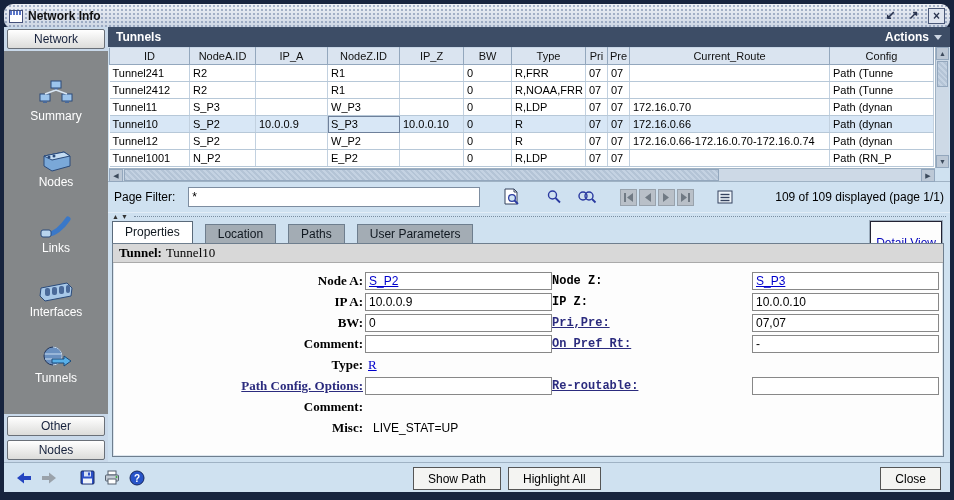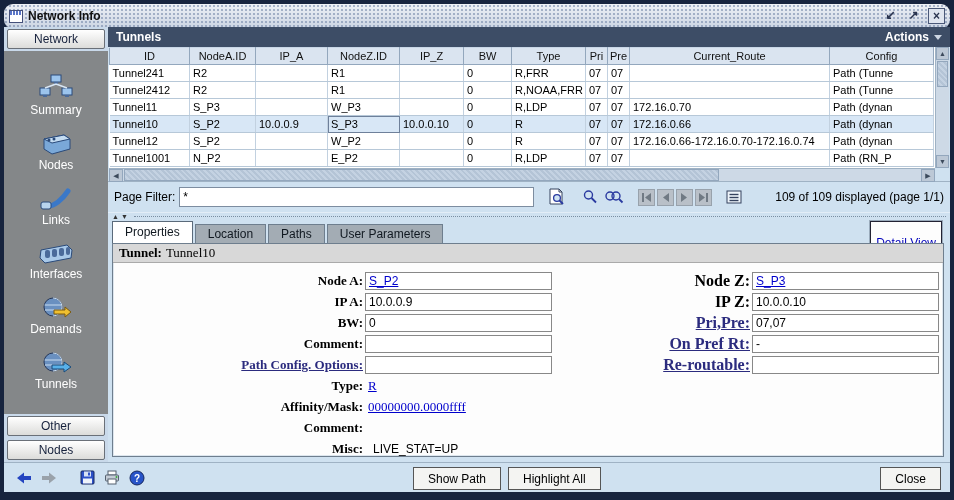--- a/index.html
+++ b/index.html
@@ -48,48 +48,48 @@
   .vscroll { position:absolute; top:0; right:1px; width:14px; bottom:13px; background:#cdd9e6; border-left:1px solid #9fb2c4; display:flex; flex-direction:column; }
   .hscroll { position:absolute; left:1px; right:15px; bottom:0; height:13px; background:#cdd9e6; border-top:1px solid #9fb2c4; display:flex; }
   .sb-btn { flex:none; width:14px; height:13px; background:#bcc8d6; border:1px solid #93a7bd; font-size:7px; color:#3c4a5c; text-align:center; line-height:11px; cursor:pointer; }
   .vscroll .sb-btn { width:13px; height:13px; }
   .v-thumb { height:26px; margin:1px; background:repeating-linear-gradient(45deg,#b4c4d6 0 2px,#c4d2e2 2px 4px); border:1px solid #93a7bd; }
   .v-track-rest { flex:1; }
   .h-thumb { width:72%; margin:0 1px; background:repeating-linear-gradient(45deg,#b4c4d6 0 2px,#c4d2e2 2px 4px); border:1px solid #93a7bd; }
   .h-track-rest { flex:1; }
 
   
-  .filterbar { height:30px; flex:none; display:flex; align-items:center; padding:0 6px; gap:4px; background:#cfe1f0; }
+  .filterbar { height:30px; flex:none; display:flex; align-items:center; padding:0 6px; gap:13px; background:#cfe1f0; }
   .filter-label { font-size:12px; color:#000; flex:none; }
   .filter-input { width:452px; height:20px; border:1px solid #7d8da0; background:#fff; font-size:12px; padding:1px 3px; font-family:"Liberation Sans",sans-serif; }
   .ficon { width:20px; height:20px; display:flex; align-items:center; justify-content:center; cursor:pointer; flex:none; }
   .nav-group { display:flex; gap:2px; margin-left:10px; }
   .nav-btn { width:17px; height:17px; background:#b9c0c8; border:1px solid #98a2ac; display:flex; align-items:center; justify-content:center; }
   .status-text { font-size:12px; color:#000; margin-left:27px; white-space:nowrap; }
 
   
   .splitter { height:8px; flex:none; display:flex; align-items:center; padding-left:4px; gap:2px; background:#cfe1f0; border-top:1px solid #e2edf7; }
   .splitter span { font-size:7px; color:#333; line-height:7px; cursor:pointer; }
   .split-dots { flex:1; border-top:1px dotted #7a8ea2; margin:0 4px; }
 
   
-  .tabbar { height:23px; flex:none; position:relative; padding-left:4px; display:flex; align-items:flex-end; gap:2px; }
+  .tabbar { height:23px; flex:none; position:relative; padding-left:4px; display:flex; align-items:flex-end; gap:12px; }
   .tab { height:19px; padding:0 12px; background:#a3acb4; border:1px solid #6e7e8e; border-bottom:none; font-size:12px; color:#101820; line-height:18px; cursor:pointer; }
   .tab.active { height:22px; background:#fff; line-height:21px; border-color:#5a6a7a; position:relative; z-index:2; }
   .detail-view { position:absolute; right:8px; top:1px; background:#fdfdfd; border:1px solid #223; outline:1px solid #9ab; padding:14px 5px; font-size:12px; color:#0000bb; cursor:pointer; }
 
   
   .prop-panel { flex:1; margin:0 6px 5px 4px; background:#fdfdfd; border:1px solid #6e7e8e; box-shadow:inset 0 0 0 1px #dde6ee; display:flex; flex-direction:column; overflow:hidden; position:relative; z-index:1; }
   .tunnel-strip { height:19px; background:#d8d8d8; border-bottom:1px solid #aaa; padding:0 6px; display:flex; align-items:center; gap:4px; flex:none; }
   .serif-b { font-family:"Liberation Serif", serif; font-weight:bold; font-size:13px; color:#000; }
   .serif-r { font-family:"Liberation Serif", serif; font-size:13px; color:#000; }
   .prop-form { padding-top:7px; }
   .prow { display:flex; height:21px; align-items:center; }
   .plabel { width:252px; text-align:right; padding-right:2px; flex:none; font-family:"Liberation Serif",serif; font-weight:bold; font-size:13px; color:#000; }
-  .plabel2 { width:200px; text-align:right; padding-right:2px; flex:none; font-family:Liberation Serif, serif; font-weight:bold; font-size:16px; color:#000; }
+  .plabel2 { width:200px; text-align:left; padding-right:2px; flex:none; font-family:Liberation Mono, monospace; font-weight:bold; font-size:12px; color:#000; }
   .plabel.link, .plabel2.link { color:#2b2b7e; text-decoration:underline; cursor:pointer; }
   .pfield { width:187px; height:18px; border:1px solid #888; background:#fff; font-size:12px; padding:0 3px; line-height:16px; overflow:hidden; white-space:nowrap; flex:none; }
   .pfield a, .pval a { color:#0000cc; text-decoration:underline; cursor:pointer; font-size:12px; }
   .pval { font-size:13px; padding-left:3px; font-family:"Liberation Serif",serif; color:#000; }
   .pval a { font-family:"Liberation Serif",serif; font-size:13px; }
 
   
   .footer { position:absolute; left:4px; right:4px; bottom:8px; height:30px; background:#cfe1f0; border-top:1px solid #9fb2c4; display:flex; align-items:center; }
   .foot-icons { display:flex; align-items:center; gap:9px; padding-left:12px; }
   .fbtn { cursor:pointer; display:flex; align-items:center; }
@@ -148,28 +148,20 @@
       </div>
       <div class="side-item">
         <svg width="38" height="24" viewBox="0 0 38 24">
           <path d="M4 8 L30 3 L35 8 L34 16 L8 21 L3 16 Z" fill="#a8c8e8" stroke="#2a4a7a"></path>
           <rect x="8" y="8" width="5" height="8" rx="2" fill="#4a6a9a"></rect>
             <rect x="15" y="7" width="5" height="8" rx="2" fill="#4a6a9a"></rect>
           <rect x="22" y="6" width="5" height="8" rx="2" fill="#4a6a9a"></rect>
             <rect x="29" y="5" width="4" height="8" rx="2" fill="#4a6a9a"></rect>
         </svg>
         <span class="lbl">Interfaces</span>
-      </div>
-      <div class="side-item">
-        <svg width="36" height="26" viewBox="0 0 36 26">
-          <circle cx="15" cy="12" r="9" fill="#6a90c0" stroke="#24365a"></circle>
-          <path d="M15 3 A9 9 0 0 1 15 21 M6.5 10 L23 10 M7 15 L23 15" stroke="#c8dcf0" stroke-width="1" fill="none"></path>
-          <path d="M16 15 L27 15 L27 12 L33 17 L27 22 L27 19 L16 19 Z" fill="#f0c030" stroke="#7a5a10"></path>
-        </svg>
-        <span class="lbl">Demands</span>
       </div>
       <div class="side-item">
         <svg width="36" height="26" viewBox="0 0 36 26">
           <circle cx="15" cy="12" r="9" fill="#6a90c0" stroke="#24365a"></circle>
           <path d="M15 3 A9 9 0 0 1 15 21 M6.5 10 L23 10 M7 15 L23 15" stroke="#c8dcf0" stroke-width="1" fill="none"></path>
           <path d="M14 15 L26 15 L26 12 L33 17 L26 22 L26 19 L14 19 Z" fill="#58b0e8" stroke="#1a4a7a"></path>
         </svg>
         <span class="lbl">Tunnels</span>
       </div>
     </div>
@@ -415,32 +407,28 @@
           <span class="plabel2 link">Pri,Pre:</span>
           <span class="pfield">07,07</span>
         </div>
         <div class="prow">
           <span class="plabel">Comment:</span>
           <span class="pfield"></span>
           <span class="plabel2 link">On Pref Rt:</span>
           <span class="pfield">-</span>
         </div>
         <div class="prow">
+          <span class="plabel">Type:</span>
+          <span class="pval"><a>R</a></span>
+        </div>
+        <div class="prow">
           <span class="plabel link">Path Config. Options:</span>
           <span class="pfield"></span>
           <span class="plabel2 link">Re-routable:</span>
           <span class="pfield"></span>
-        </div>
-        <div class="prow">
-          <span class="plabel">Type:</span>
-          <span class="pval"><a>R</a></span>
-        </div>
-        <div class="prow">
-          <span class="plabel">Affinity/Mask:</span>
-          <span class="pval"><a>00000000.0000ffff</a></span>
         </div>
         <div class="prow">
           <span class="plabel">Comment:</span>
           <span class="pval"></span>
         </div>
         <div class="prow">
           <span class="plabel">Misc:</span>
           <span class="pval" style="font-family:'Liberation Sans',sans-serif;font-size:12px;padding-left:8px">LIVE_STAT=UP</span>
         </div>
       </div>

